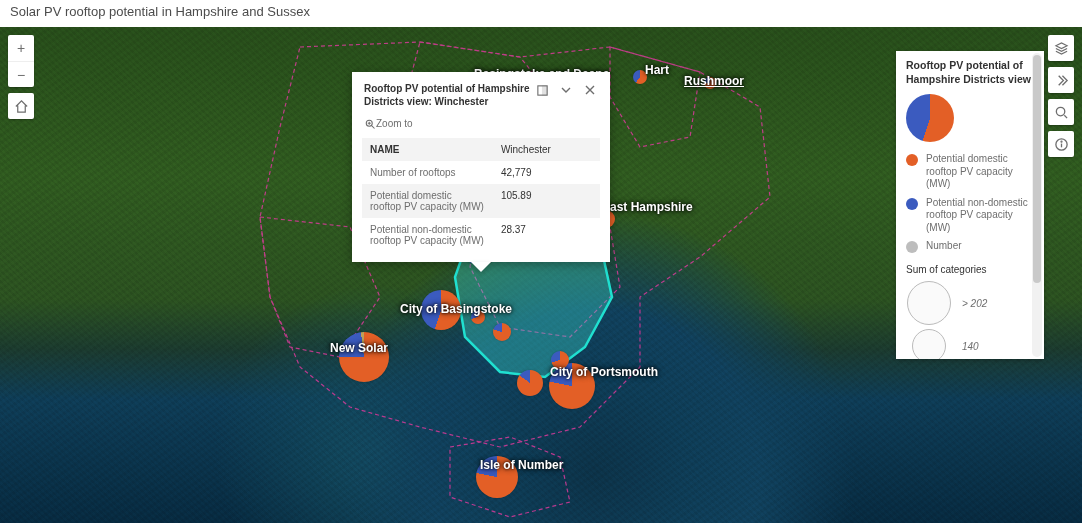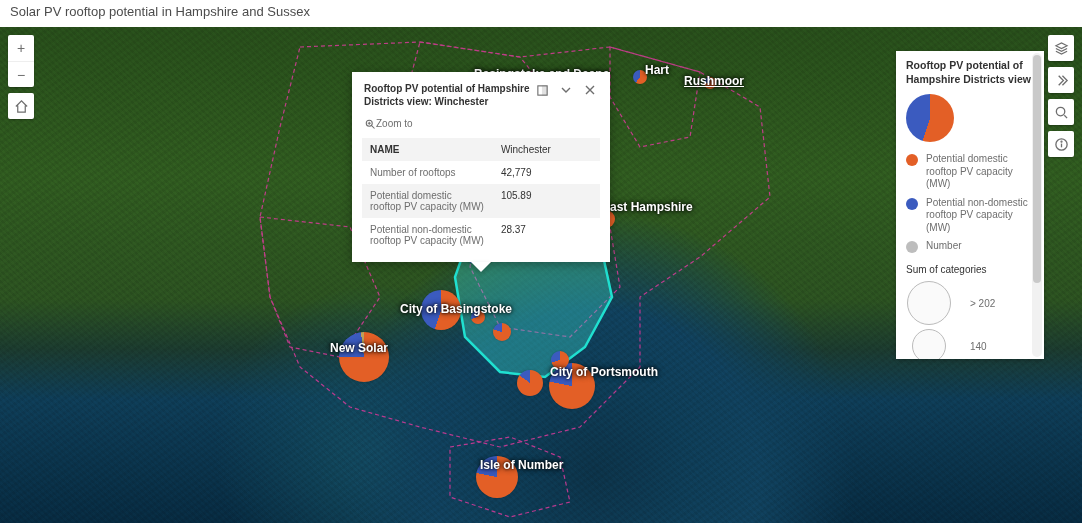--- a/index.html
+++ b/index.html
@@ -46,21 +46,21 @@
 
   
   .legend { position:absolute; top:24px; right:38px; width:148px; height:308px; background:#fff; box-shadow:0 1px 4px rgba(0,0,0,0.3); z-index:25; font-size:10px; color:#323232; }
   .legend-inner{ position:absolute; inset:0; overflow:hidden;}
   .legend-title { font-weight:600; padding:8px 10px 4px; font-size:10.5px; line-height:1.3;}
   .legend-pie { width:48px; height:48px; margin:4px 10px 8px; border-radius:50%; background:conic-gradient(#e35f26 0 55%, #3b5bbf 55% 100%); }
   .legend-row { display:flex; align-items:flex-start; gap:8px; padding:3px 10px; }
   .legend-swatch { width:12px; height:12px; border-radius:50%; flex-shrink:0; margin-top:1px;}
   .legend-row-label { line-height:1.25; color:#6e6e6e; }
   .legend-subhead { padding:8px 10px 4px; color:#323232; }
-  .size-row { display:flex; align-items:center; gap:18px; padding:2px 10px; color:#6e6e6e;}
+  .size-row { display:flex; align-items:center; gap:10px; padding:2px 10px; color:#6e6e6e;font-style:italic;}
   .size-circle { border:1px solid #bbb; border-radius:50%; background:rgba(0,0,0,0.02);}
   .legend-scroll { position:absolute; top:2px; right:2px; bottom:2px; width:10px; background:#f1f1f1; border-radius:5px;}
   .legend-thumb { position:absolute; left:1px; right:1px; top:2px; height:75%; background:#c9c9c9; border-radius:5px;}
 
   
   .map-label { position:absolute; color:#fff; font-size:12px; font-weight:600; text-shadow:0 0 3px #000, 0 0 6px #000; white-space:nowrap; z-index:15; pointer-events:none;}
 
   
   .districts{position:absolute; inset:0; z-index:10; pointer-events:none;}
   .selected-district{position:absolute; z-index:12; pointer-events:none;}

